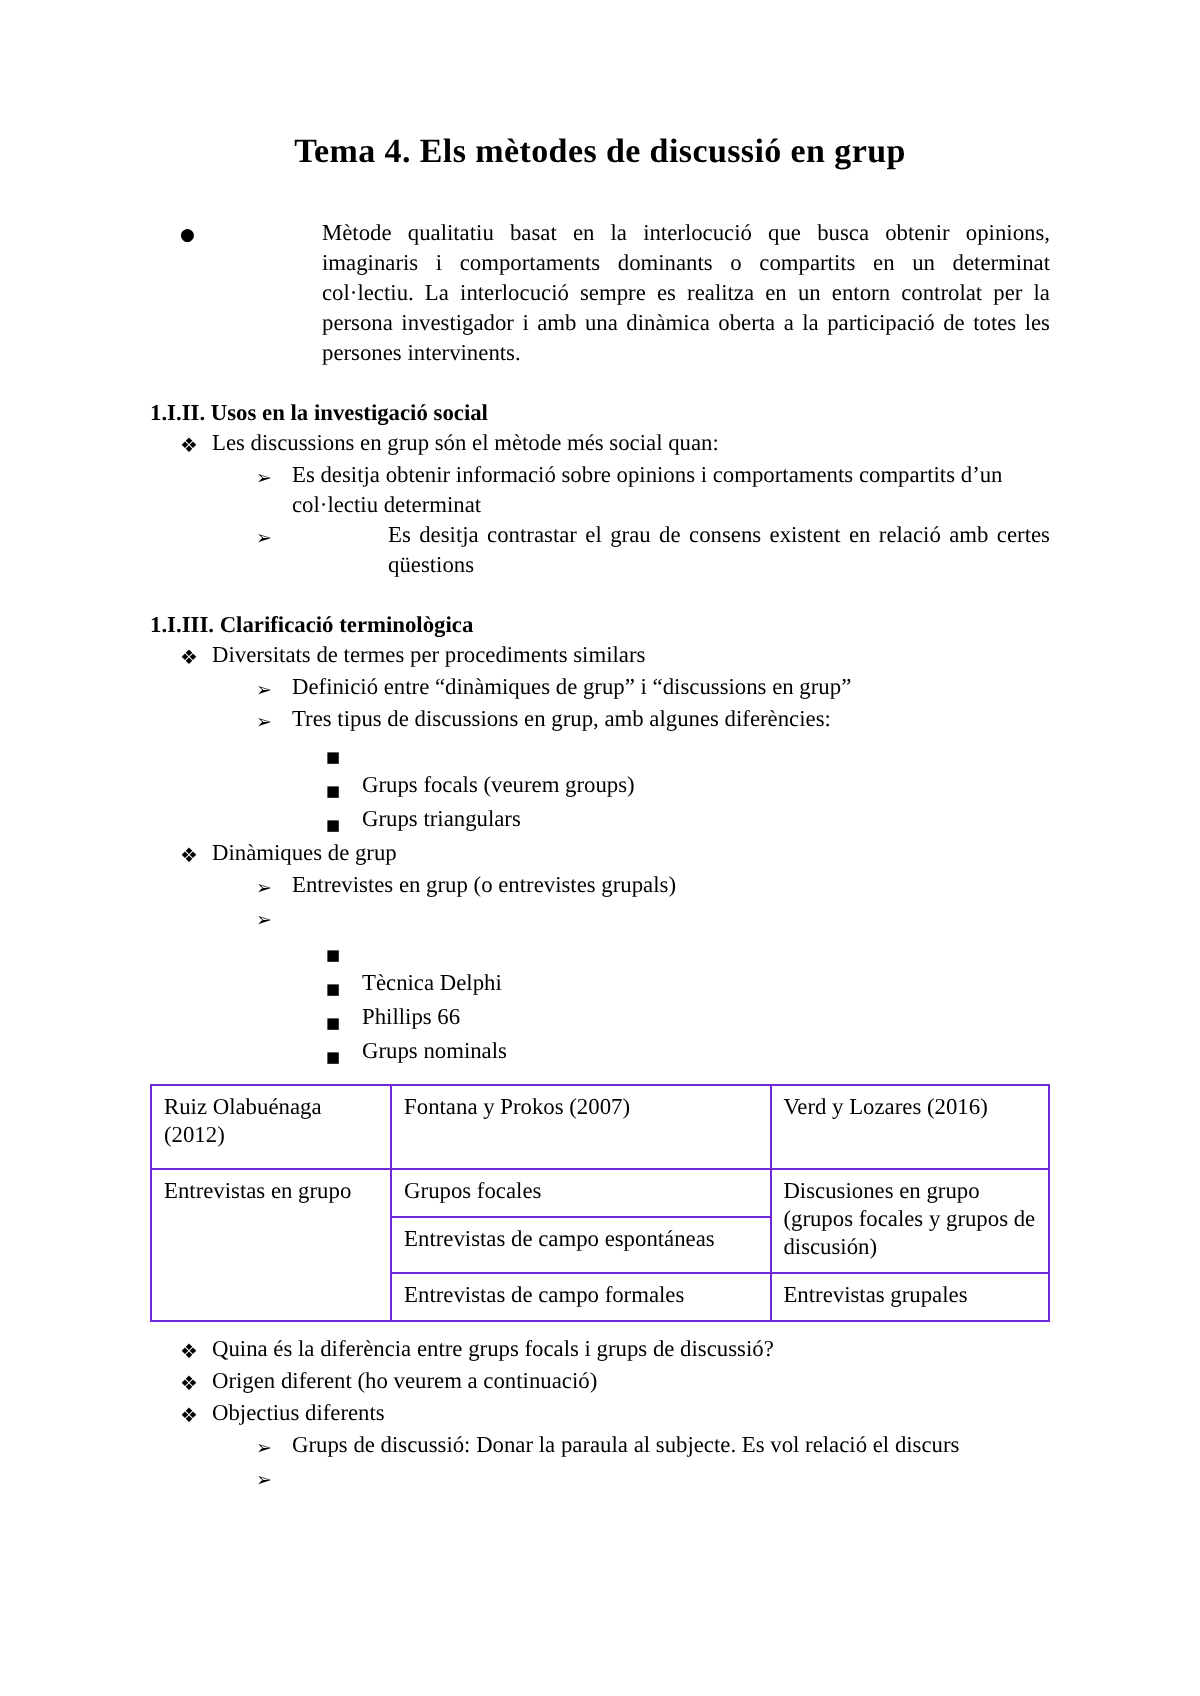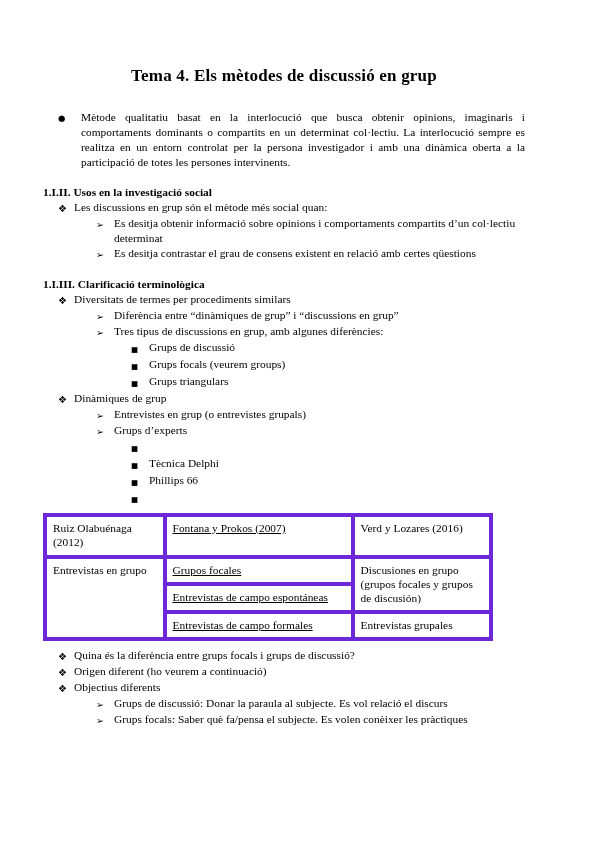--- a/index.html
+++ b/index.html
@@ -3,59 +3,59 @@
 <meta charset="utf-8">
 <style>
   * { margin: 0; padding: 0; box-sizing: border-box; }
   html, body { background: #ffffff; }
   body {
     width: 600px; height: 848px;
     font-family: "Liberation Serif", "DejaVu Serif", serif;
     color: #000;
     overflow: hidden;
   }
-  .page { padding: 66px 75px 0 43px; }
+  .page { padding: 66px 75px 0 75px; }
   .title {
     font-size: 17px; font-weight: bold; text-align: center;
     margin-bottom: 24px; letter-spacing: 0.2px;
   }
   .h {
     font-size: 11.4px; font-weight: bold; line-height: 15px;
   }
   .mt { margin-top: 15px; }
   .li { display: flex; font-size: 11.4px; line-height: 15px; align-items: flex-start; }
   .li .mk {
     flex: none; display: inline-block; line-height: 15px;
     font-family: "DejaVu Sans", sans-serif;
   }
   .li .tx { flex: 1; }
-  .justify { text-align: justify; }
+  .justify { text-align: justify; margin-left: 48px; }
 
   .bullet  { margin-left: 15px; }
   .bullet .mk  { width: 23px; font-size: 8.5px; padding-top: 1px; }
   .diamond { margin-left: 15px; }
   .diamond .mk { width: 16px; font-size: 10px; padding-top: 1px; }
   .arrow   { margin-left: 53px; }
   .arrow .mk   { width: 18px; font-size: 9.5px; padding-top: 1px; }
   .square  { margin-left: 88px; }
   .square .mk  { width: 18px; font-size: 7.5px; padding-top: 2px; }
 
   table.cmp {
     border-collapse: collapse; width: 450px;
     margin: 6px 0 7px 0;
     font-size: 11.4px; line-height: 14px;
   }
   table.cmp td {
-    border: 4px solid #6d28d9;
+    border: 1px solid #6d28d9;
     padding: 4px 6px 5px 6px;
     vertical-align: top;
   }
   tr.hdr td { height: 42px; }
   td.c1 { width: 128px; }
-  td.c2 { width: 208px; text-decoration: underline; }
+  td.c2 { width: 208px; }
   td.c3 { width: 150px; }
   tr.r1 td { height: 23px; }
   tr.r3 td { height: 23px; }
 </style>
 </head>
 <body>
 
 <div class="page">
 
   <h1 class="title">Tema 4. Els mètodes de discussió en grup</h1>
@@ -82,63 +82,62 @@
   </div>
 
   <h3 class="h mt">1.I.III. Clarificació terminològica</h3>
 
   <div class="li diamond">
     <span class="mk">❖</span>
     <div class="tx">Diversitats de termes per procediments similars</div>
   </div>
   <div class="li arrow">
     <span class="mk">➢</span>
-    <div class="tx">Diferència entre “dinàmiques de grup” i “discussions en grup”</div>
+    <div class="tx">Definició entre “dinàmiques de grup” i “discussions en grup”</div>
   </div>
   <div class="li arrow">
     <span class="mk">➢</span>
     <div class="tx">Tres tipus de discussions en grup, amb algunes diferències:</div>
   </div>
   <div class="li square">
     <span class="mk">■</span>
-    <div class="tx">Grups de discussió</div>
   </div>
   <div class="li square">
     <span class="mk">■</span>
     <div class="tx">Grups focals (veurem groups)</div>
   </div>
   <div class="li square">
     <span class="mk">■</span>
     <div class="tx">Grups triangulars</div>
   </div>
   <div class="li diamond">
     <span class="mk">❖</span>
     <div class="tx">Dinàmiques de grup</div>
   </div>
   <div class="li arrow">
     <span class="mk">➢</span>
     <div class="tx">Entrevistes en grup (o entrevistes grupals)</div>
   </div>
   <div class="li arrow">
     <span class="mk">➢</span>
-    <div class="tx">Grups d’experts</div>
   </div>
   <div class="li square">
     <span class="mk">■</span>
   </div>
   <div class="li square">
     <span class="mk">■</span>
     <div class="tx">Tècnica Delphi</div>
   </div>
   <div class="li square">
     <span class="mk">■</span>
     <div class="tx">Phillips 66</div>
   </div>
   <div class="li square">
     <span class="mk">■</span>
+    <div class="tx">Grups nominals</div>
   </div>
 
   <table class="cmp">
     <tbody>
         <tr class="hdr">
       <td class="c1">Ruiz Olabuénaga (2012)</td>
       <td class="c2">Fontana y Prokos (2007)</td>
       <td class="c3">Verd y Lozares (2016)</td>
     </tr>
     <tr class="r1">
@@ -167,16 +166,15 @@
   <div class="li diamond">
     <span class="mk">❖</span>
     <div class="tx">Objectius diferents</div>
   </div>
   <div class="li arrow">
     <span class="mk">➢</span>
     <div class="tx">Grups de discussió: Donar la paraula al subjecte. Es vol relació el discurs</div>
   </div>
   <div class="li arrow">
     <span class="mk">➢</span>
-    <div class="tx">Grups focals: Saber què fa/pensa el subjecte. Es volen conèixer les pràctiques</div>
   </div>
 
 </div>
 
 </body></html>

